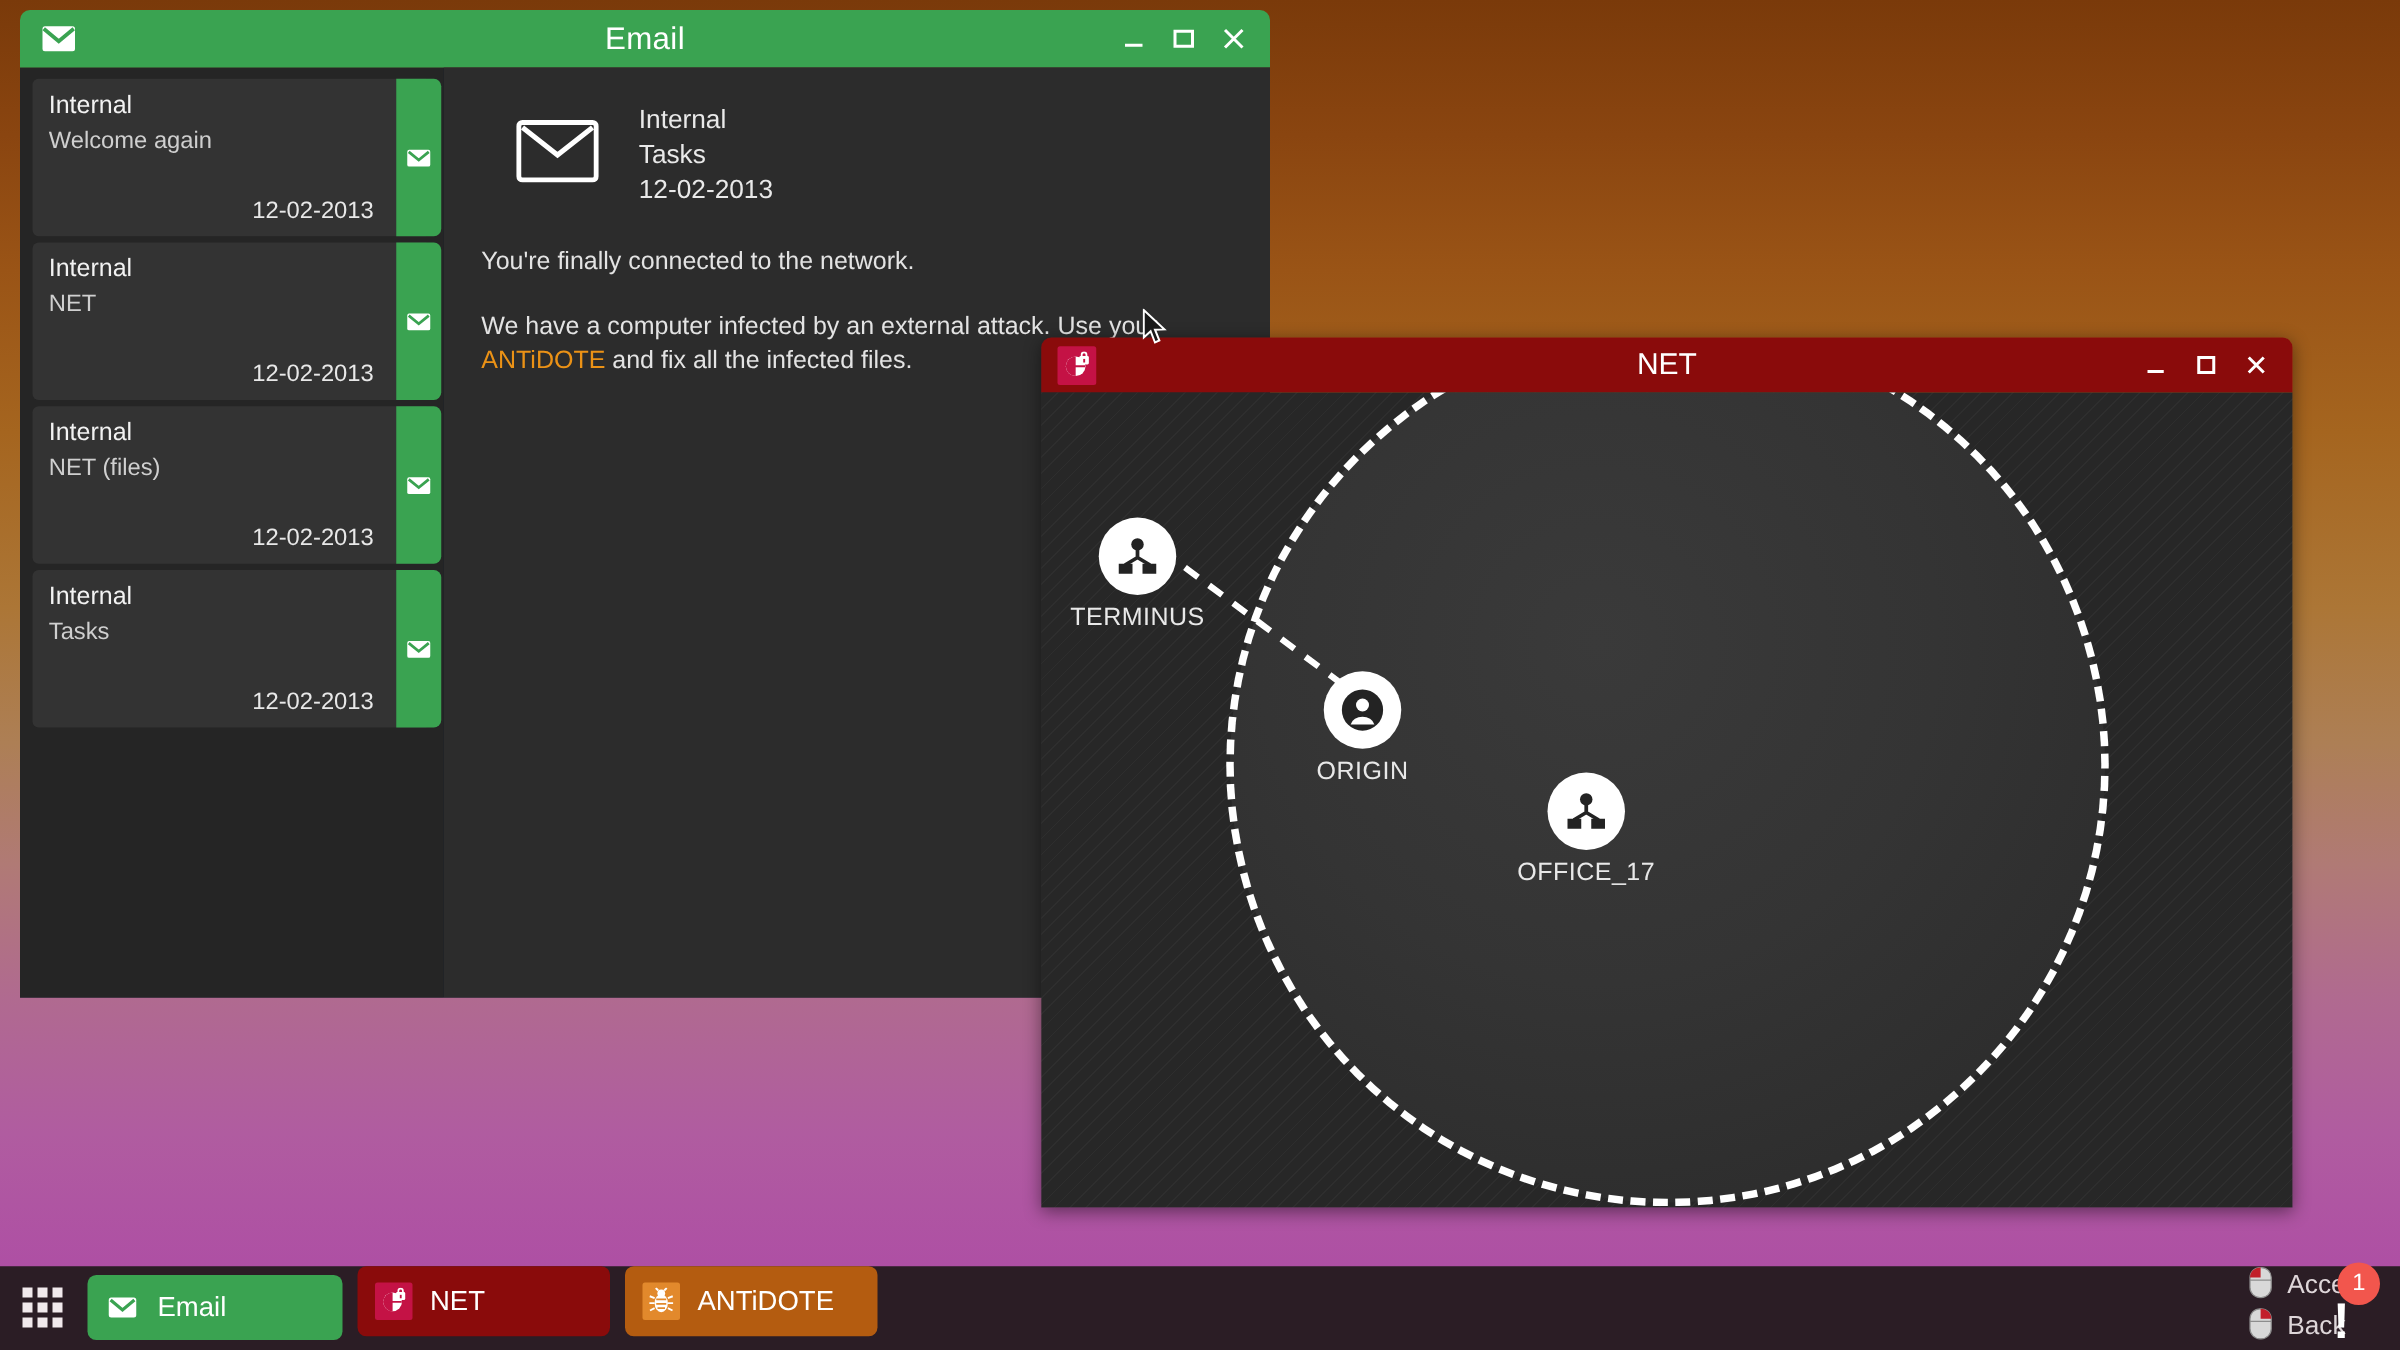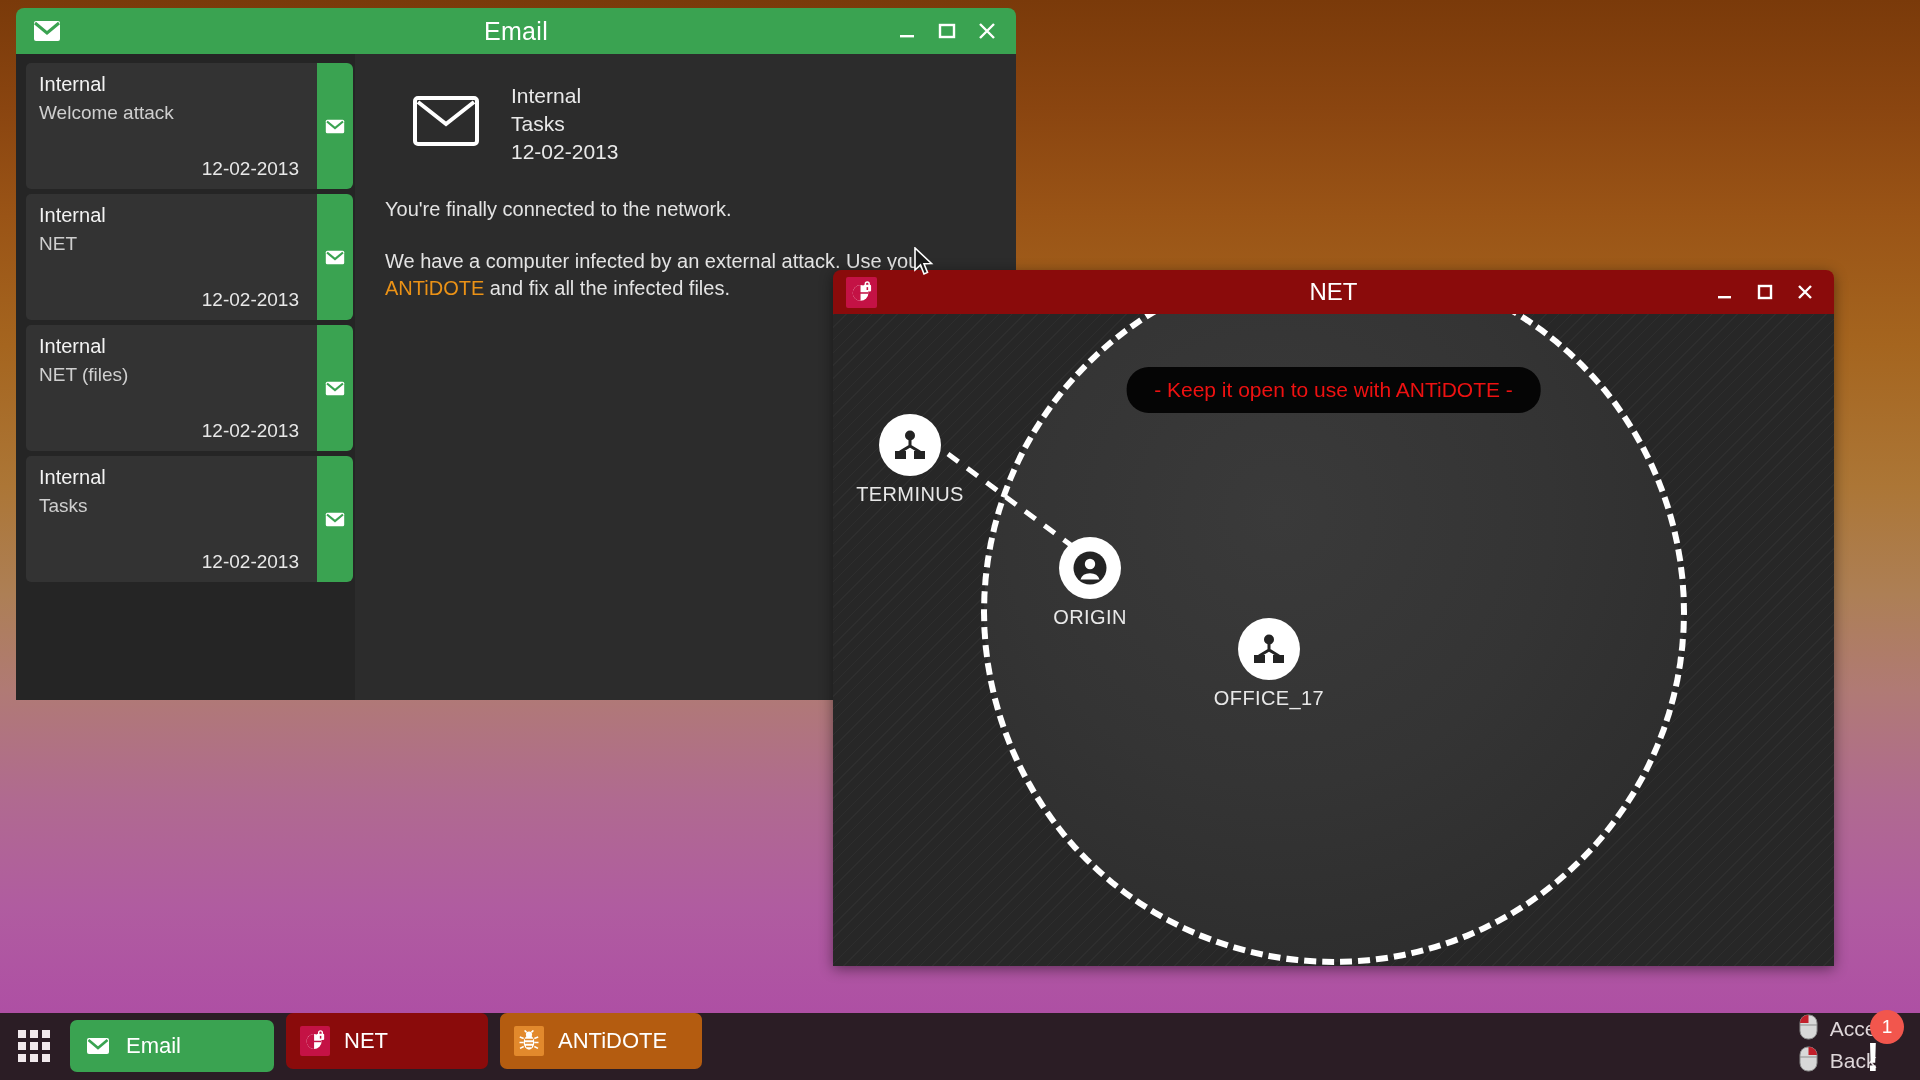--- a/index.html
+++ b/index.html
@@ -45,21 +45,21 @@
   }
   .win-ctrls {
     margin-left: auto; margin-right: 18px;
     display: flex; align-items: center; gap: 18px;
     z-index: 2;
   }
   .win-ctrl { width: 22px; height: 22px; display:flex; align-items:center; justify-content:center; cursor: pointer; }
 
   .email-body {
     display: flex;
-    height: 646px;
+    height: 744px;
     background: #0f172a;
   }
   .email-list {
     width: 339px;
     background: #252525;
     padding: 9px 10px 0 10px;
     overflow: hidden;
   }
   .email-item {
     position: relative;
@@ -302,21 +302,21 @@
           </svg>
       </span>
     </div>
   </div>
 
   <div class="email-body">
     <div class="email-list">
 
       <div class="email-item">
         <div class="sender">Internal</div>
-        <div class="subject">Welcome attack</div>
+        <div class="subject">Welcome again</div>
         <div class="date">12-02-2013</div>
         <div class="flag">
           <svg width="20" height="15" viewBox="0 0 20 15">
             <rect x="0.8" y="0.8" width="18.4" height="13.4" rx="1.5" fill="#fff"></rect>
             <path d="M2 2.5 L10 9 L18 2.5" stroke="#3aa351" stroke-width="2.2" fill="none"></path>
           </svg>
         </div>
       </div>
 
       <div class="email-item">
@@ -412,21 +412,20 @@
   </div>
 
   <div class="net-canvas">
     <div class="net-sphere"></div>
     <div class="net-sphere-ring"></div>
 
     <svg class="net-link" viewBox="0 0 1001 652">
       <line x1="115" y1="140" x2="270" y2="255" stroke="#ffffff" stroke-width="5" stroke-dasharray="13 11"></line>
     </svg>
 
-    <div class="net-banner">- Keep it open to use with ANTiDOTE -</div>
 
     <div class="net-node" style="left:77px; top:100px;">
       <div class="node-circle">
         <svg width="34" height="30" viewBox="0 0 34 30">
           <circle cx="17" cy="5.5" r="5" fill="#232323"></circle>
           <path d="M17 10 L17 16 M17 16 L7 22 M17 16 L27 22" stroke="#232323" stroke-width="3" fill="none"></path>
           <rect x="2" y="21" width="11" height="8" fill="#232323"></rect>
           <rect x="21" y="21" width="11" height="8" fill="#232323"></rect>
         </svg>
       </div>

